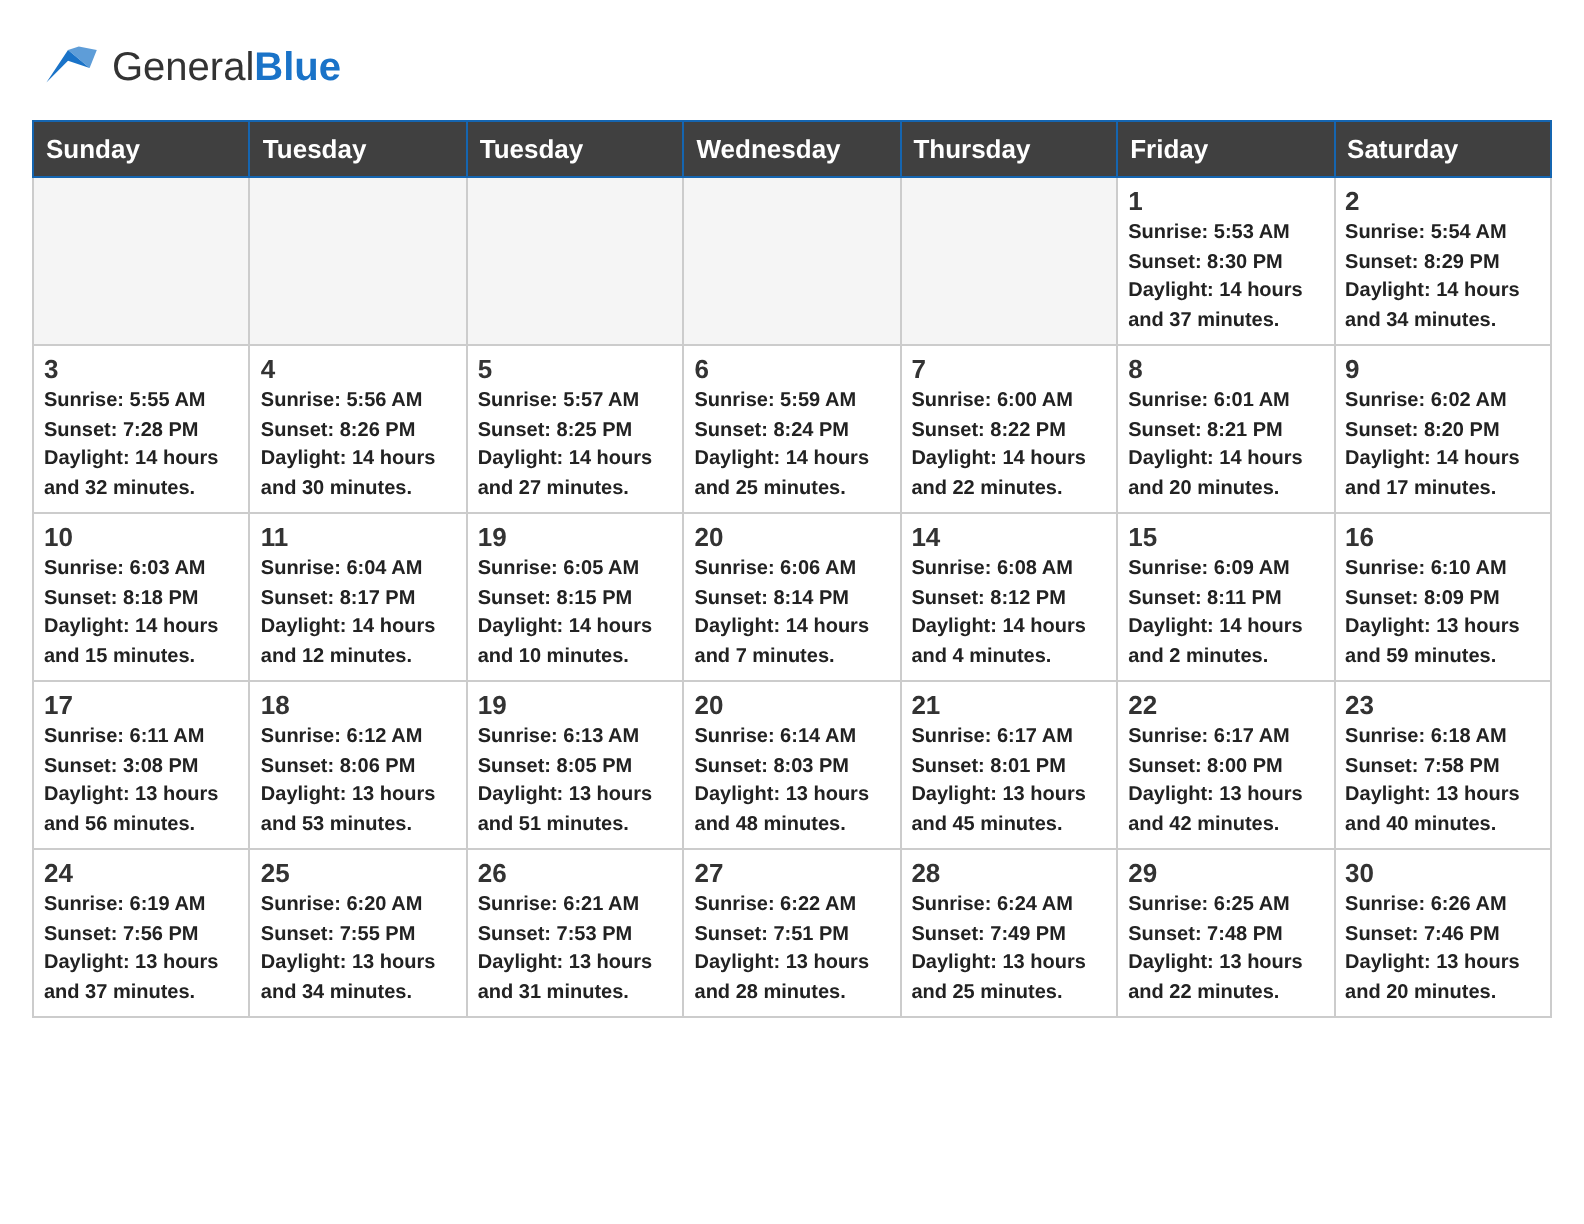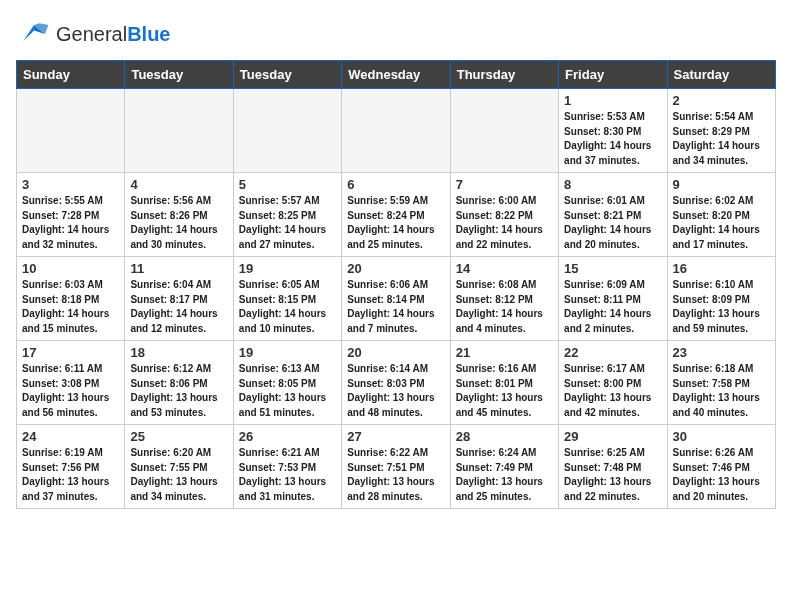--- a/index.html
+++ b/index.html
@@ -239,21 +239,21 @@
 Daylight: 13 hours and 51 minutes.</div>
         </td>
         <td>
           <span class="day-number">20</span>
           <div class="day-info">Sunrise: 6:14 AM
 Sunset: 8:03 PM
 Daylight: 13 hours and 48 minutes.</div>
         </td>
         <td>
           <span class="day-number">21</span>
-          <div class="day-info">Sunrise: 6:16 AM
+          <div class="day-info">Sunrise: 6:17 AM
 Sunset: 8:01 PM
 Daylight: 13 hours and 45 minutes.</div>
         </td>
         <td>
           <span class="day-number">22</span>
           <div class="day-info">Sunrise: 6:17 AM
 Sunset: 8:00 PM
 Daylight: 13 hours and 42 minutes.</div>
         </td>
         <td>

